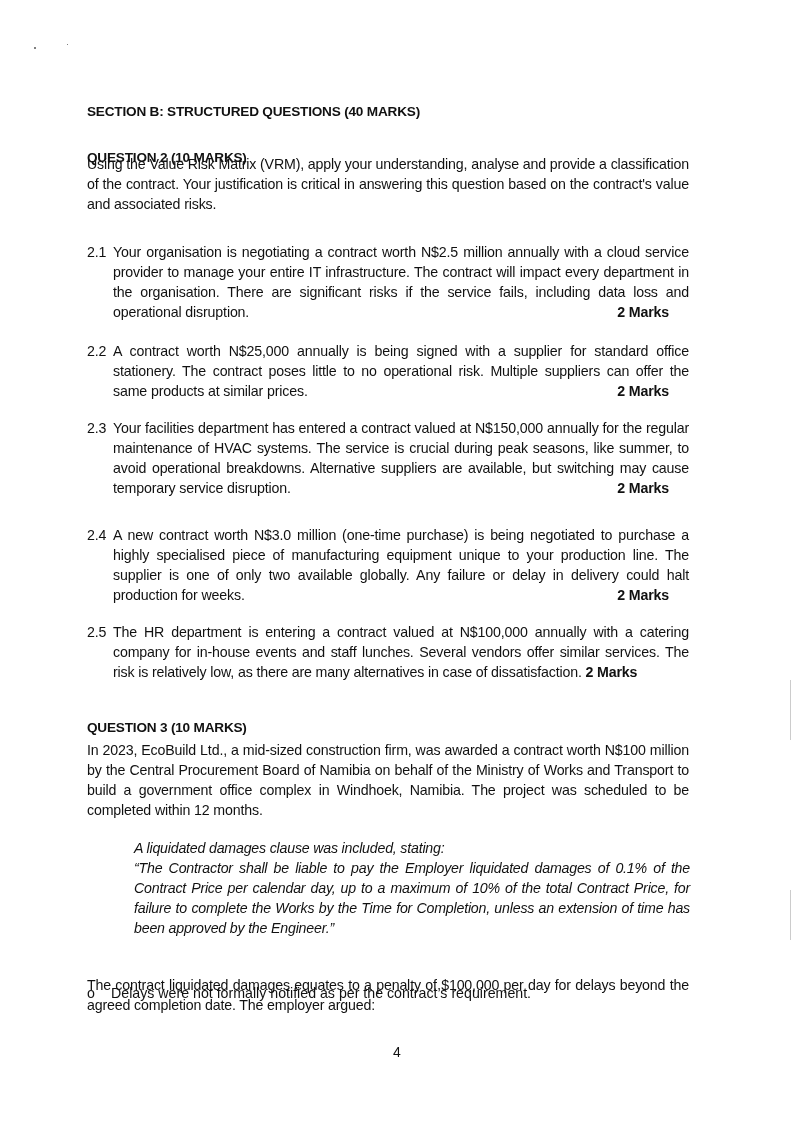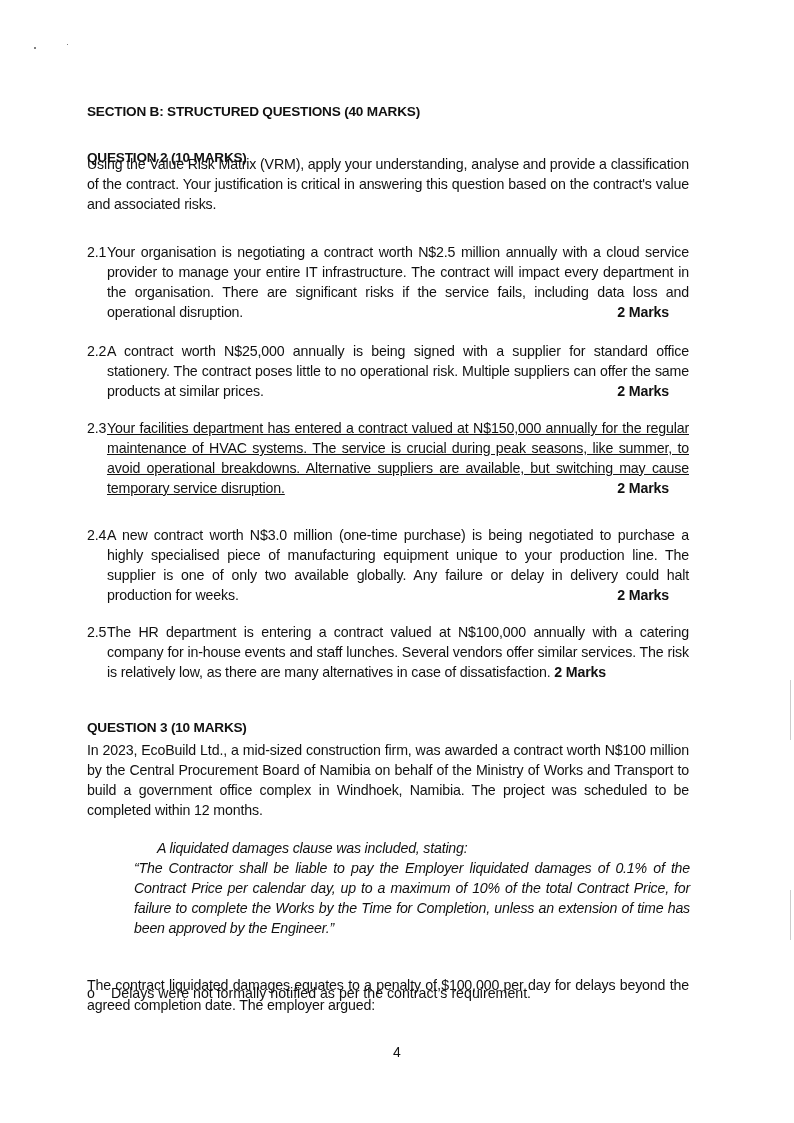--- a/index.html
+++ b/index.html
@@ -3,21 +3,21 @@
 <meta charset="utf-8">
 <style>
   html, body { margin: 0; padding: 0; background: #ffffff; }
   body { width: 794px; height: 1123px; position: relative; overflow: hidden;
          font-family: "Liberation Sans", sans-serif; color: #111; }
   .abs { position: absolute; }
   .h { font-weight: bold; font-size: 13.6px; letter-spacing: -0.2px; }
   .p { font-size: 14.2px; line-height: 20px; text-align: justify; letter-spacing: -0.15px; }
   .item { position: absolute; left: 87px; width: 602px; font-size: 14.2px; line-height: 20px; letter-spacing: -0.15px; }
   .item .num { position: absolute; left: 0; top: 0; }
-  .item .body { margin-left: 20px; text-align: justify; }
+  .item .body { margin-left: 26px; text-align: justify; }
   .marks { font-weight: bold; float: right; margin-right: 20px; }
   .marks-inline { font-weight: bold; }
   .quote { position: absolute; left: 134px; width: 556px; font-style: italic; font-size: 14.2px; line-height: 20px; letter-spacing: -0.2px; }
   .bullet { position: absolute; left: 87px; font-size: 14.2px; line-height: 20px; }
   .bullet .o { display: inline-block; width: 24px; }
   .pagenum { position: absolute; left: 0; width: 794px; text-align: center; top: 1044px; font-size: 14px; }
   .speck { position: absolute; width: 2px; height: 2px; background: #555; border-radius: 1px; }
   .edge { position: absolute; right: 3px; width: 1px; background: #ccc; }
 </style>
 </head>
@@ -37,40 +37,40 @@
 <div class="item" style="top:242px;">
   <span class="num">2.1</span>
   <div class="body"><span>Your organisation is negotiating a contract worth N$2.5 million annually with a cloud service provider to manage your entire IT infrastructure. The contract will impact every department in the organisation. There are significant risks if the service fails, including data loss and operational disruption.</span><span class="marks">2 Marks</span></div>
 </div>
 
 <div class="item" style="top:341px;">
   <span class="num">2.2</span>
   <div class="body"><span>A contract worth N$25,000 annually is being signed with a supplier for standard office stationery. The contract poses little to no operational risk. Multiple suppliers can offer the same products at similar prices.</span><span class="marks">2 Marks</span></div>
 </div>
 
-<div class="item" style="top:418px;text-decoration:underline;">
+<div class="item" style="top:418px;">
   <span class="num">2.3</span>
   <div class="body"><span>Your facilities department has entered a contract valued at N$150,000 annually for the regular maintenance of HVAC systems. The service is crucial during peak seasons, like summer, to avoid operational breakdowns. Alternative suppliers are available, but switching may cause temporary service disruption.</span><span class="marks">2 Marks</span></div>
 </div>
 
 <div class="item" style="top:525px;">
   <span class="num">2.4</span>
   <div class="body"><span>A new contract worth N$3.0 million (one-time purchase) is being negotiated to purchase a highly specialised piece of manufacturing equipment unique to your production line. The supplier is one of only two available globally. Any failure or delay in delivery could halt production for weeks.</span><span class="marks">2 Marks</span></div>
 </div>
 
 <div class="item" style="top:622px;">
   <span class="num">2.5</span>
   <div class="body"><span>The HR department is entering a contract valued at N$100,000 annually with a catering company for in-house events and staff lunches. Several vendors offer similar services. The risk is relatively low, as there are many alternatives in case of dissatisfaction.</span> <span class="marks-inline">2 Marks</span></div>
 </div>
 
 <div class="abs h" style="left:87px; top:720px;">QUESTION 3 (10 MARKS)</div>
 
 <div class="abs p" style="left:87px; top:740px; width:602px;">In 2023, EcoBuild Ltd., a mid-sized construction firm, was awarded a contract worth N$100 million by the Central Procurement Board of Namibia on behalf of the Ministry of Works and Transport to build a government office complex in Windhoek, Namibia. The project was scheduled to be completed within 12 months.</div>
 
-<div class="quote" style="top:838px;margin-left:23px;">A liquidated damages clause was included, stating:</div>
+<div class="quote" style="top:838px;">A liquidated damages clause was included, stating:</div>
 <div class="quote" style="top:858px; text-align:justify;">“The Contractor shall be liable to pay the Employer liquidated damages of 0.1% of the Contract Price per calendar day, up to a maximum of 10% of the total Contract Price, for failure to complete the Works by the Time for Completion, unless an extension of time has been approved by the Engineer.”</div>
 
 <div class="abs p" style="left:87px; top:955px; width:602px;margin-top:20px;">The contract liquidated damages equates to a penalty of $100,000 per day for delays beyond the agreed completion date. The employer argued:</div>
 
 <div class="bullet" style="top:983px;">
   <span class="o">o</span><span>Delays were not formally notified as per the contract’s requirement.</span>
 </div>
 
 <div class="pagenum">4</div>
 

